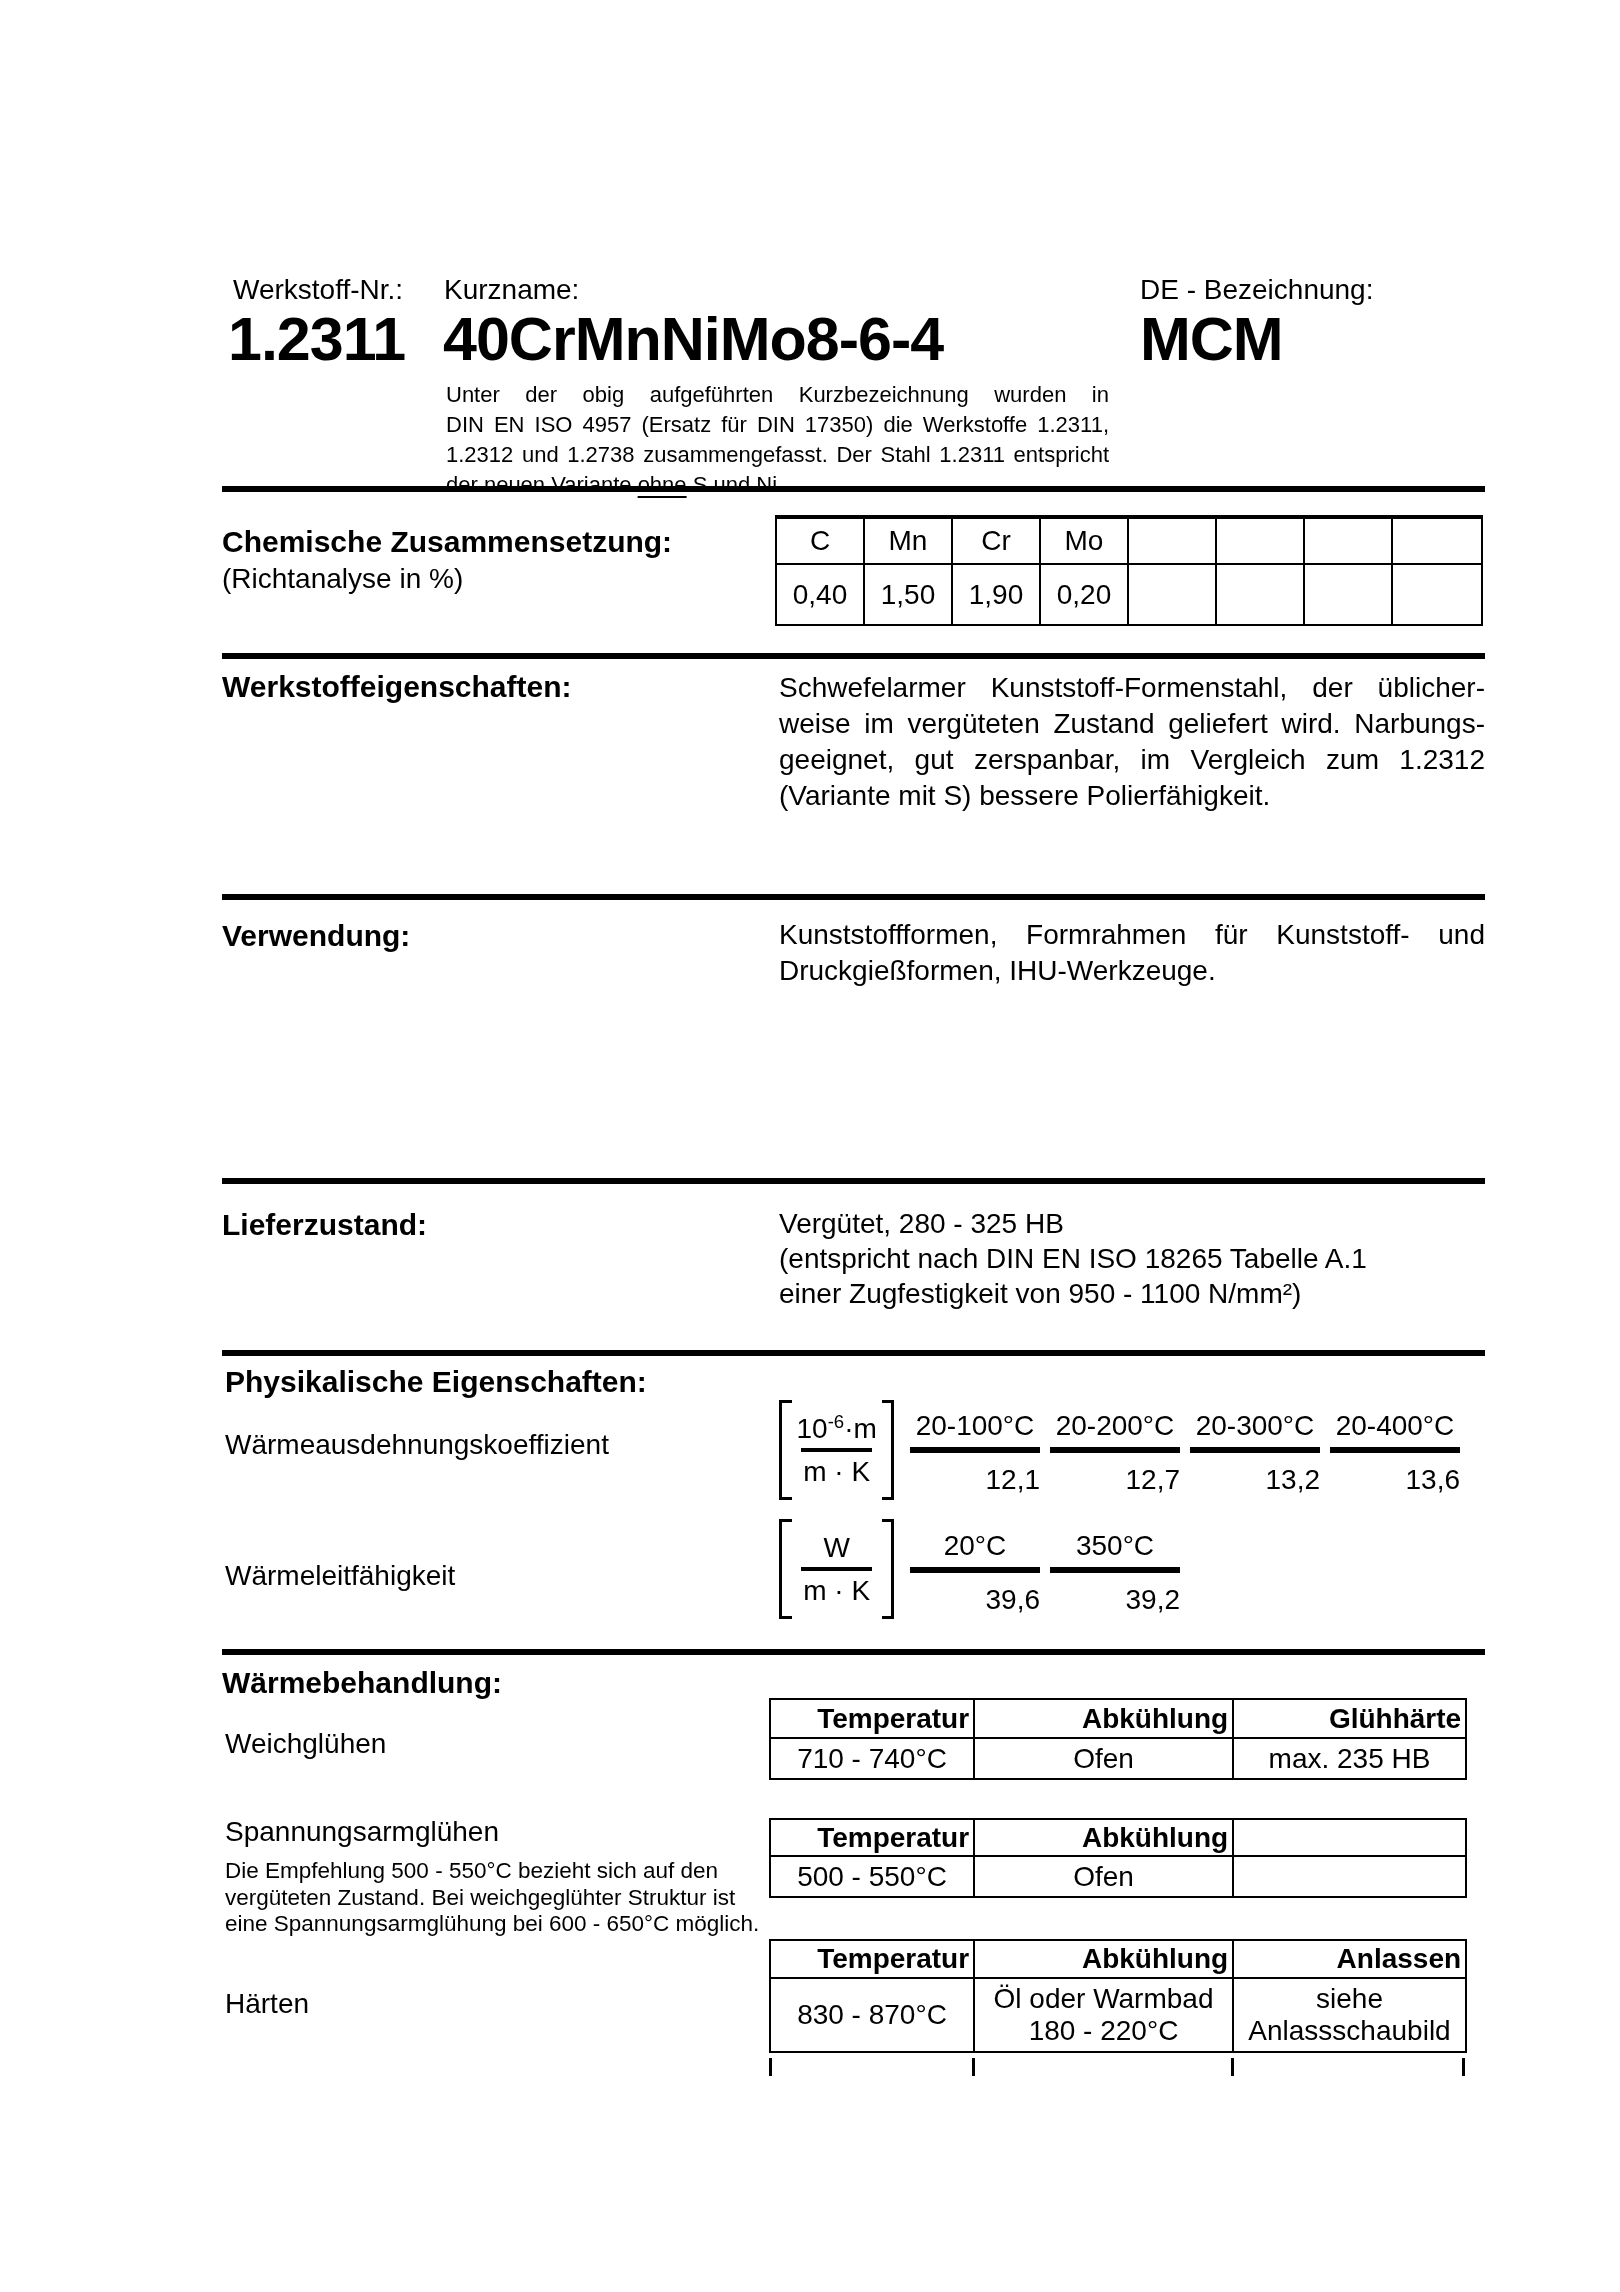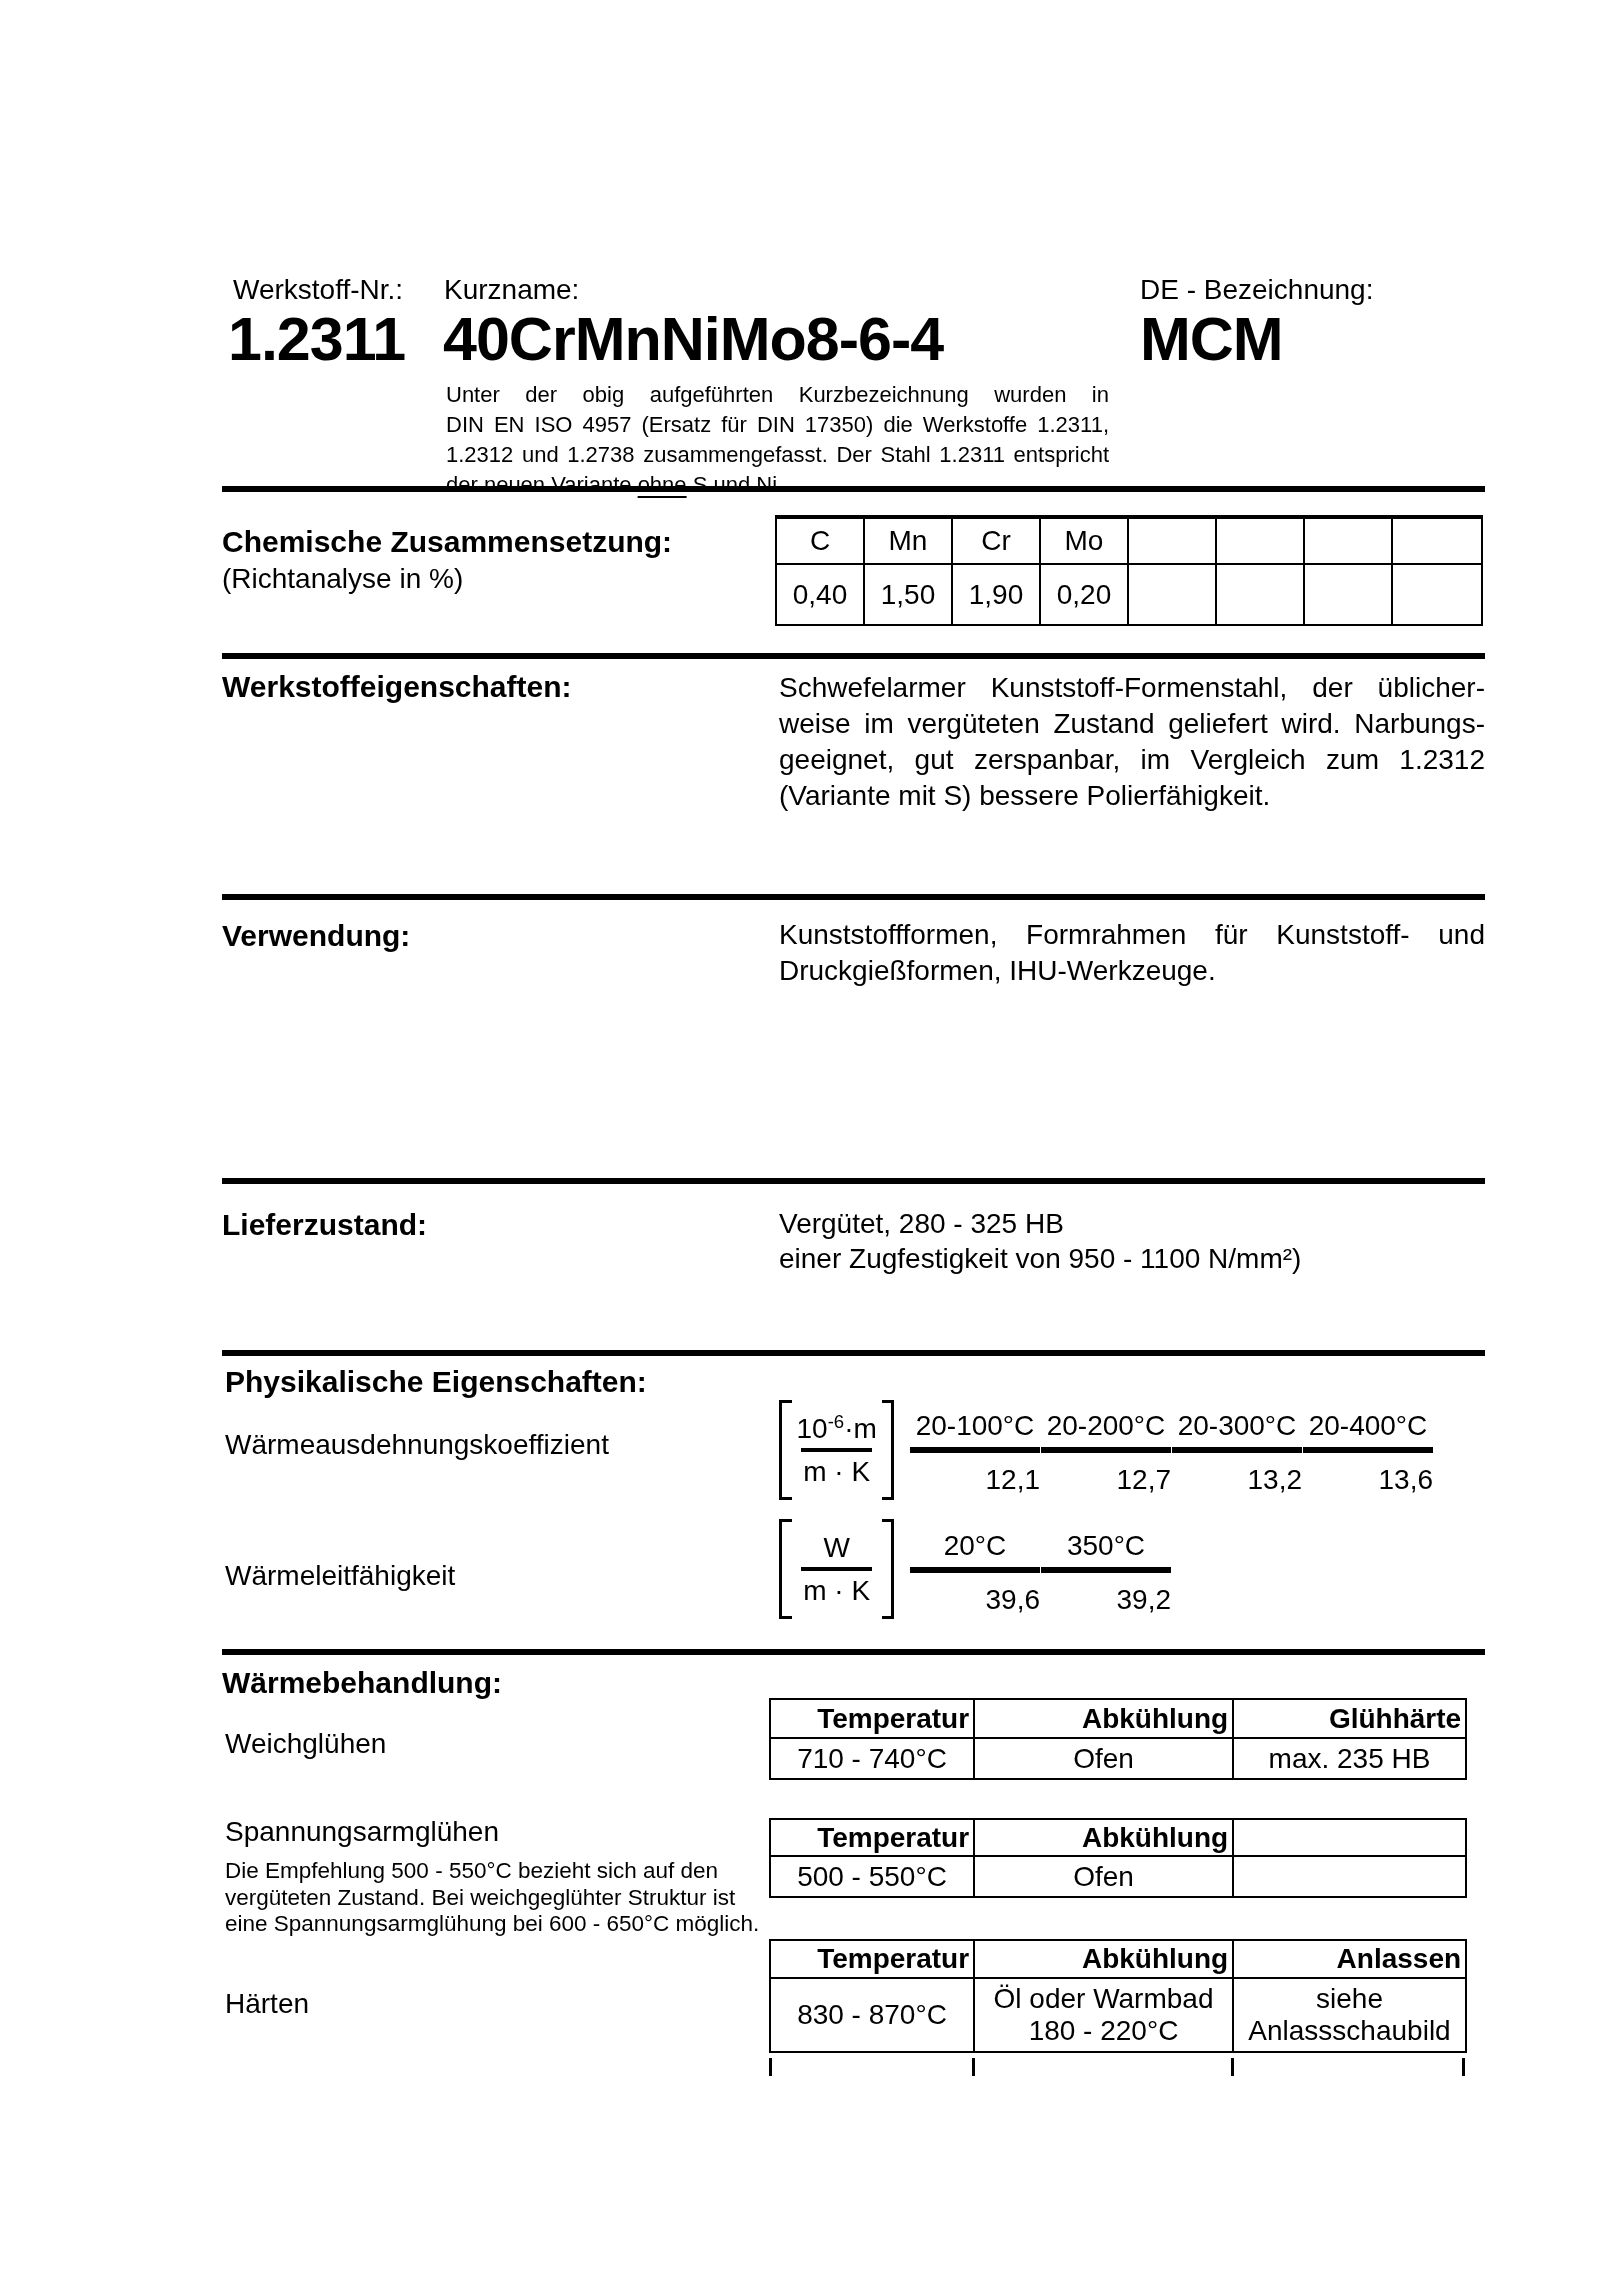--- a/index.html
+++ b/index.html
@@ -44,21 +44,21 @@
 
   .fracwrap { display:flex; align-items:stretch; height:100px; }
   .br { width:12.7px; }
   .br.l { border-left:3.9px solid #000; border-top:3.9px solid #000; border-bottom:3.9px solid #000; }
   .br.r { border-right:3.9px solid #000; border-top:3.9px solid #000; border-bottom:3.9px solid #000; }
   .frac { width:90px; display:flex; flex-direction:column; align-items:center; justify-content:center;
           font-size:28px; line-height:29px; }
   .fbar { width:71px; height:4.9px; background:#000; margin:4.9px 0; }
   .frac sup { font-size:18.6px; line-height:0; }
 
-  .pcols { display:flex; gap:1px; }
+  .pcols { display:flex; gap:10px; }
   .pcol { width:130px; text-align:center; font-size:28px; line-height:29px; }
   .pbar { height:5.9px; background:#000; margin:6.9px 0 0; }
   .pval { margin-top:12.7px;text-align:right; }
 
   .stub { width:2.9px; height:17.6px; background:#000; }
 </style>
 </head>
 <body>
 
 <div class="page">
@@ -134,20 +134,21 @@
   <div class="ps body-col" style="left:779px; top:917px">
     <div class="jline">Kunststoffformen, Formrahmen für Kunststoff- und</div>
     <div class="plain">Druckgießformen, IHU-Werkzeuge.</div>
   </div>
 
   <div class="ps rule" style="top:1178px"></div>
 
   <div class="ps sec-title" style="left:222px; top:1208px">Lieferzustand:</div>
   <div class="ps body-col" style="left:779px; top:1206px; line-height:35px">
     <div class="plain">Vergütet, 280 - 325 HB</div>
+    <div class="plain">(entspricht nach DIN EN ISO 18265 Tabelle A.1</div>
     <div class="plain">einer Zugfestigkeit von 950 - 1100 N/mm²)</div>
   </div>
 
   <div class="ps rule" style="top:1350px"></div>
 
   <div class="ps sec-title" style="left:225px; top:1365px">Physikalische Eigenschaften:</div>
 
   <div class="ps row-label" style="left:225px; top:1429px">Wärmeausdehnungskoeffizient</div>
 
   <div class="ps fracwrap" style="left:779px; top:1400px">

